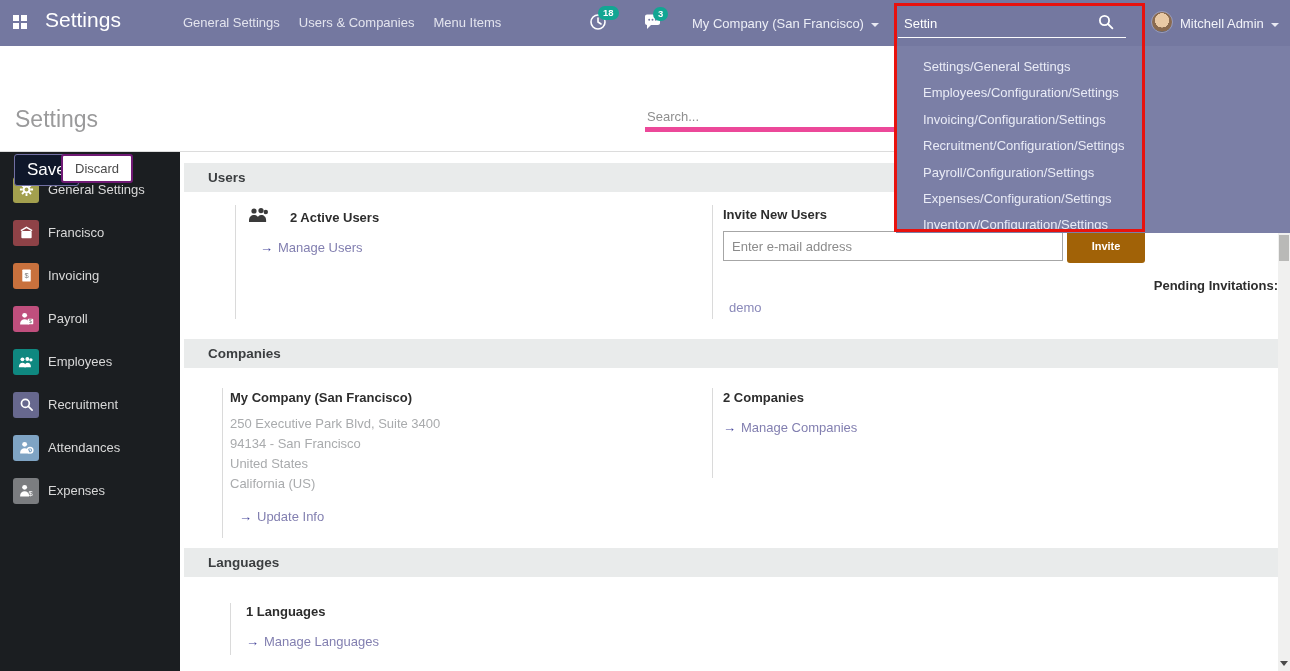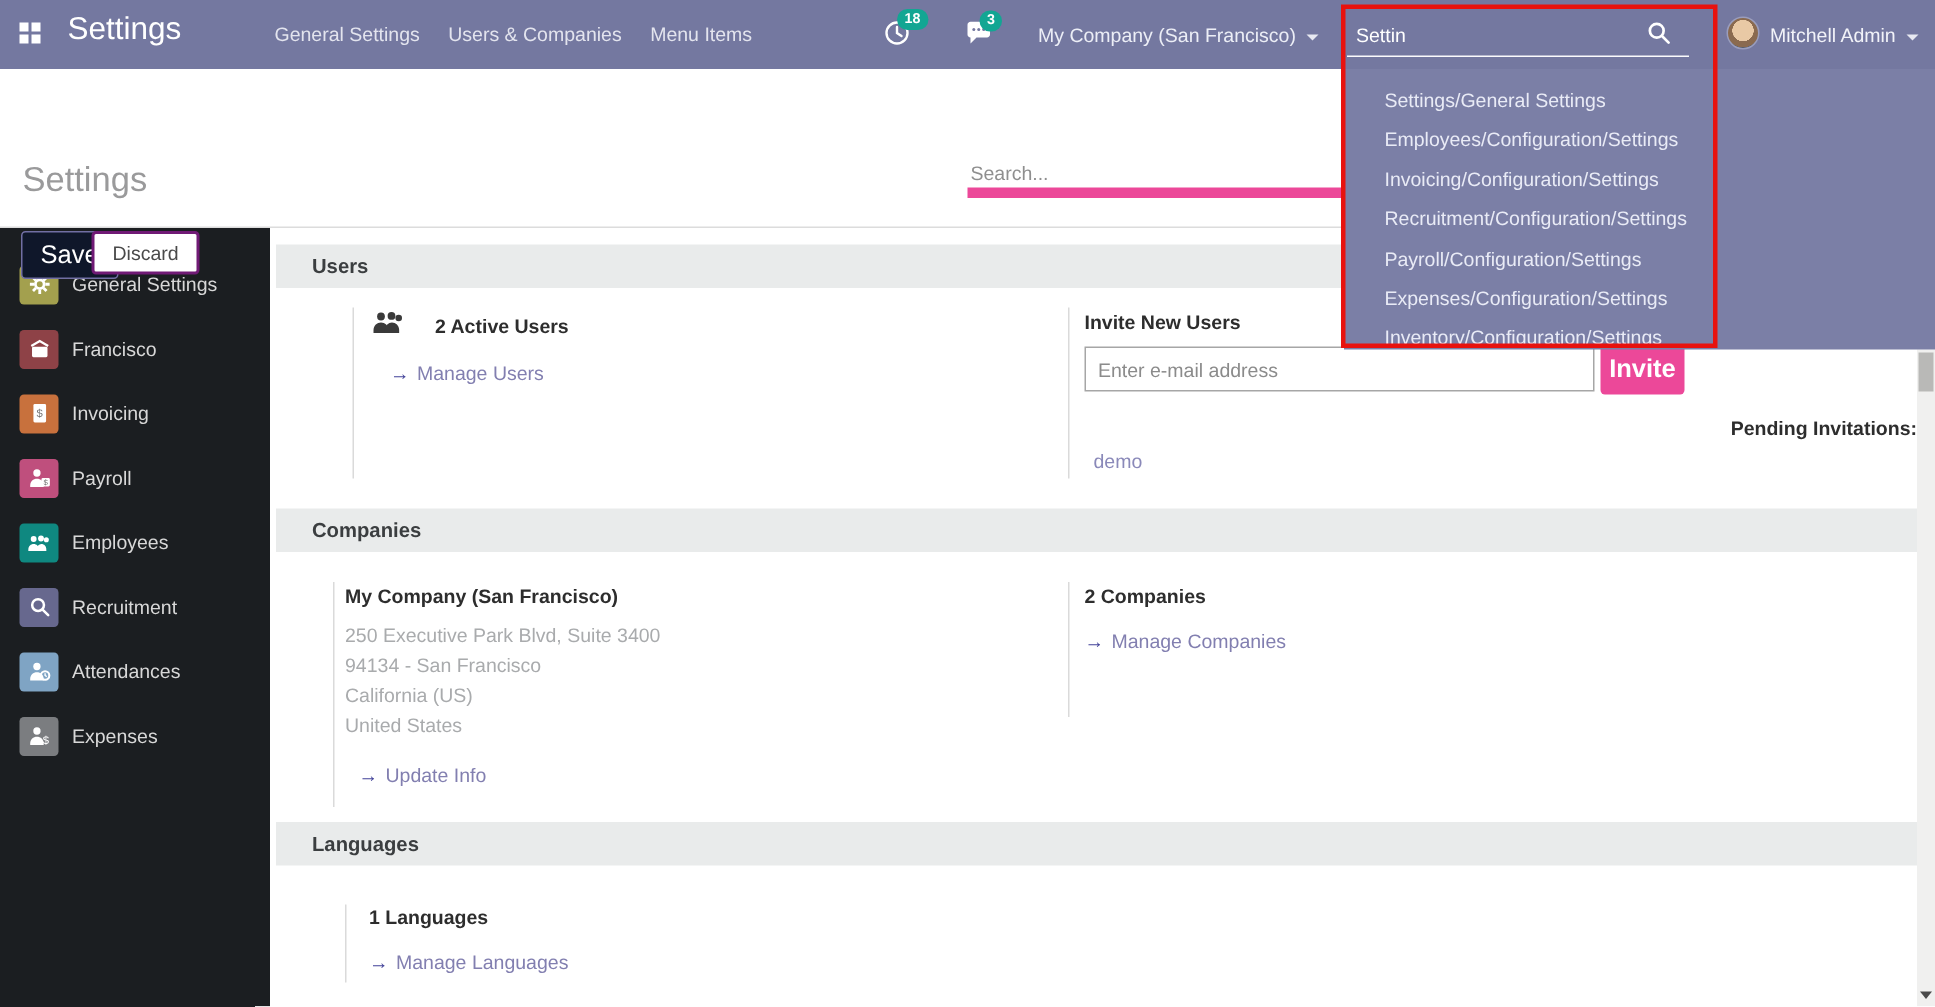--- a/index.html
+++ b/index.html
@@ -40,21 +40,21 @@
 
   
   .control-panel { position:absolute; top:46px; left:0; right:0; height:106px; background:#fff;
     border-bottom:1px solid #dcdcdc; z-index:1; }
   .page-title { position:absolute; left:15px; top:60px; font-size:23px; font-weight:500; color:#9a9a9b; }
   .btn-save { position:absolute; left:14px; top:108px; background:#0f172a; color:#fff; border:1px solid #716fa3;
     border-radius:3px; font-size:17px; padding:5px 12px; cursor:pointer; font-family:"Liberation Sans", sans-serif; }
   .btn-discard { position:absolute; left:61px; top:108px; background:#fff; color:#4a4a4a; border:2px solid #701a75;
     border-radius:3px; font-size:13px; padding:5px 12px; cursor:pointer; font-family:"Liberation Sans", sans-serif; }
   .cp-search { position:absolute; left:645px; top:60px; width:250px; height:26px; border:none;
-    border-bottom:7px solid #ec4899; font-size:13px; color:#444; outline:none; padding:0 2px;
+    border-bottom:5px solid #ec4899; font-size:13px; color:#444; outline:none; padding:0 2px;
     font-family:"Liberation Sans", sans-serif; }
   .cp-search::placeholder { color:#8f8f8f; }
 
   
   .workspace { position:absolute; top:152px; left:0; right:0; bottom:0; display:flex; }
   .sidebar { width:180px; background:#1b1e21; padding-top:16px; flex:none; }
   .side-item { height:43px; display:flex; align-items:center; padding-left:13px; cursor:pointer; }
   .side-tile { width:26px; height:26px; border-radius:3px; margin-right:9px; flex:none;
     display:flex; align-items:center; justify-content:center; color:#fff; font-size:14px; }
   .side-label { font-size:13px; color:#d8d8d8; }
@@ -76,22 +76,22 @@
   
   .users-body { margin-top:13px; }
   .users-col1 { margin-left:55px; width:477px; padding:2px 0 10px 12px; }
   .users-col1 .title-row { display:flex; align-items:center; gap:20px; }
   .users-col1 .link-row { margin-top:13px; margin-left:12px; }
   .users-col2 { padding:2px 12px 4px 10px; flex:1; }
   .invite-row { margin-top:9px; display:flex; align-items:flex-start; gap:4px; }
   .invite-input { width:340px; height:30px; border:1px solid #a6a6a6; font-size:13px; padding:0 8px;
     color:#444; outline:none; font-family:"Liberation Sans", sans-serif; }
   .invite-input::placeholder { color:#8b8b8b; }
-  .btn-invite { width:56px; height:34px; margin-top:-2px; background:#ec4899; color:#fff; font-weight:bold;
-    font-size:17px; border:none; border-radius:3px; cursor:pointer; font-family:"Liberation Sans", sans-serif; }
+  .btn-invite { width:78px; height:34px; margin-top:-2px; background:#a16207; color:#fff; font-weight:bold;
+    font-size:11px; border:none; border-radius:3px; cursor:pointer; font-family:"Liberation Sans", sans-serif; }
   .pending-title { margin-top:15px;text-align:right; }
   .pending-user { margin-top:7px; margin-left:6px; font-size:13px; color:#8a89b9; cursor:pointer; }
 
   
   .companies-body { margin-top:20px; }
   .comp-col1 { margin-left:42px; width:490px; padding:2px 0 14px 7px; }
   .addr { font-size:13px; color:#a9abad; line-height:20px; }
   .addr-block { margin-top:9px; }
   .comp-col1 .link-row { margin-top:15px; margin-left:9px; }
   .comp-col2 { padding:2px 12px 4px 10px; flex:1; align-self:flex-start; }
@@ -300,22 +300,22 @@
         </div>
       </div>
 
       <div class="section-header hdr-companies">Companies</div>
       <div class="setting-row companies-body">
         <div class="comp-col1 bordered-col">
           <div class="bold13">My Company (San Francisco)</div>
           <div class="addr-block">
             <div class="addr">250 Executive Park Blvd, Suite 3400</div>
             <div class="addr">94134 - San Francisco</div>
+            <div class="addr">United States</div>
             <div class="addr">California (US)</div>
-            <div class="addr">United States</div>
           </div>
           <div class="link-row">
             <span class="link-arrow">→</span><span class="link-text">Update Info</span>
           </div>
         </div>
         <div class="comp-col2 bordered-col">
           <div class="bold13">2 Companies</div>
           <div class="link-row">
             <span class="link-arrow">→</span><span class="link-text">Manage Companies</span>
           </div>

